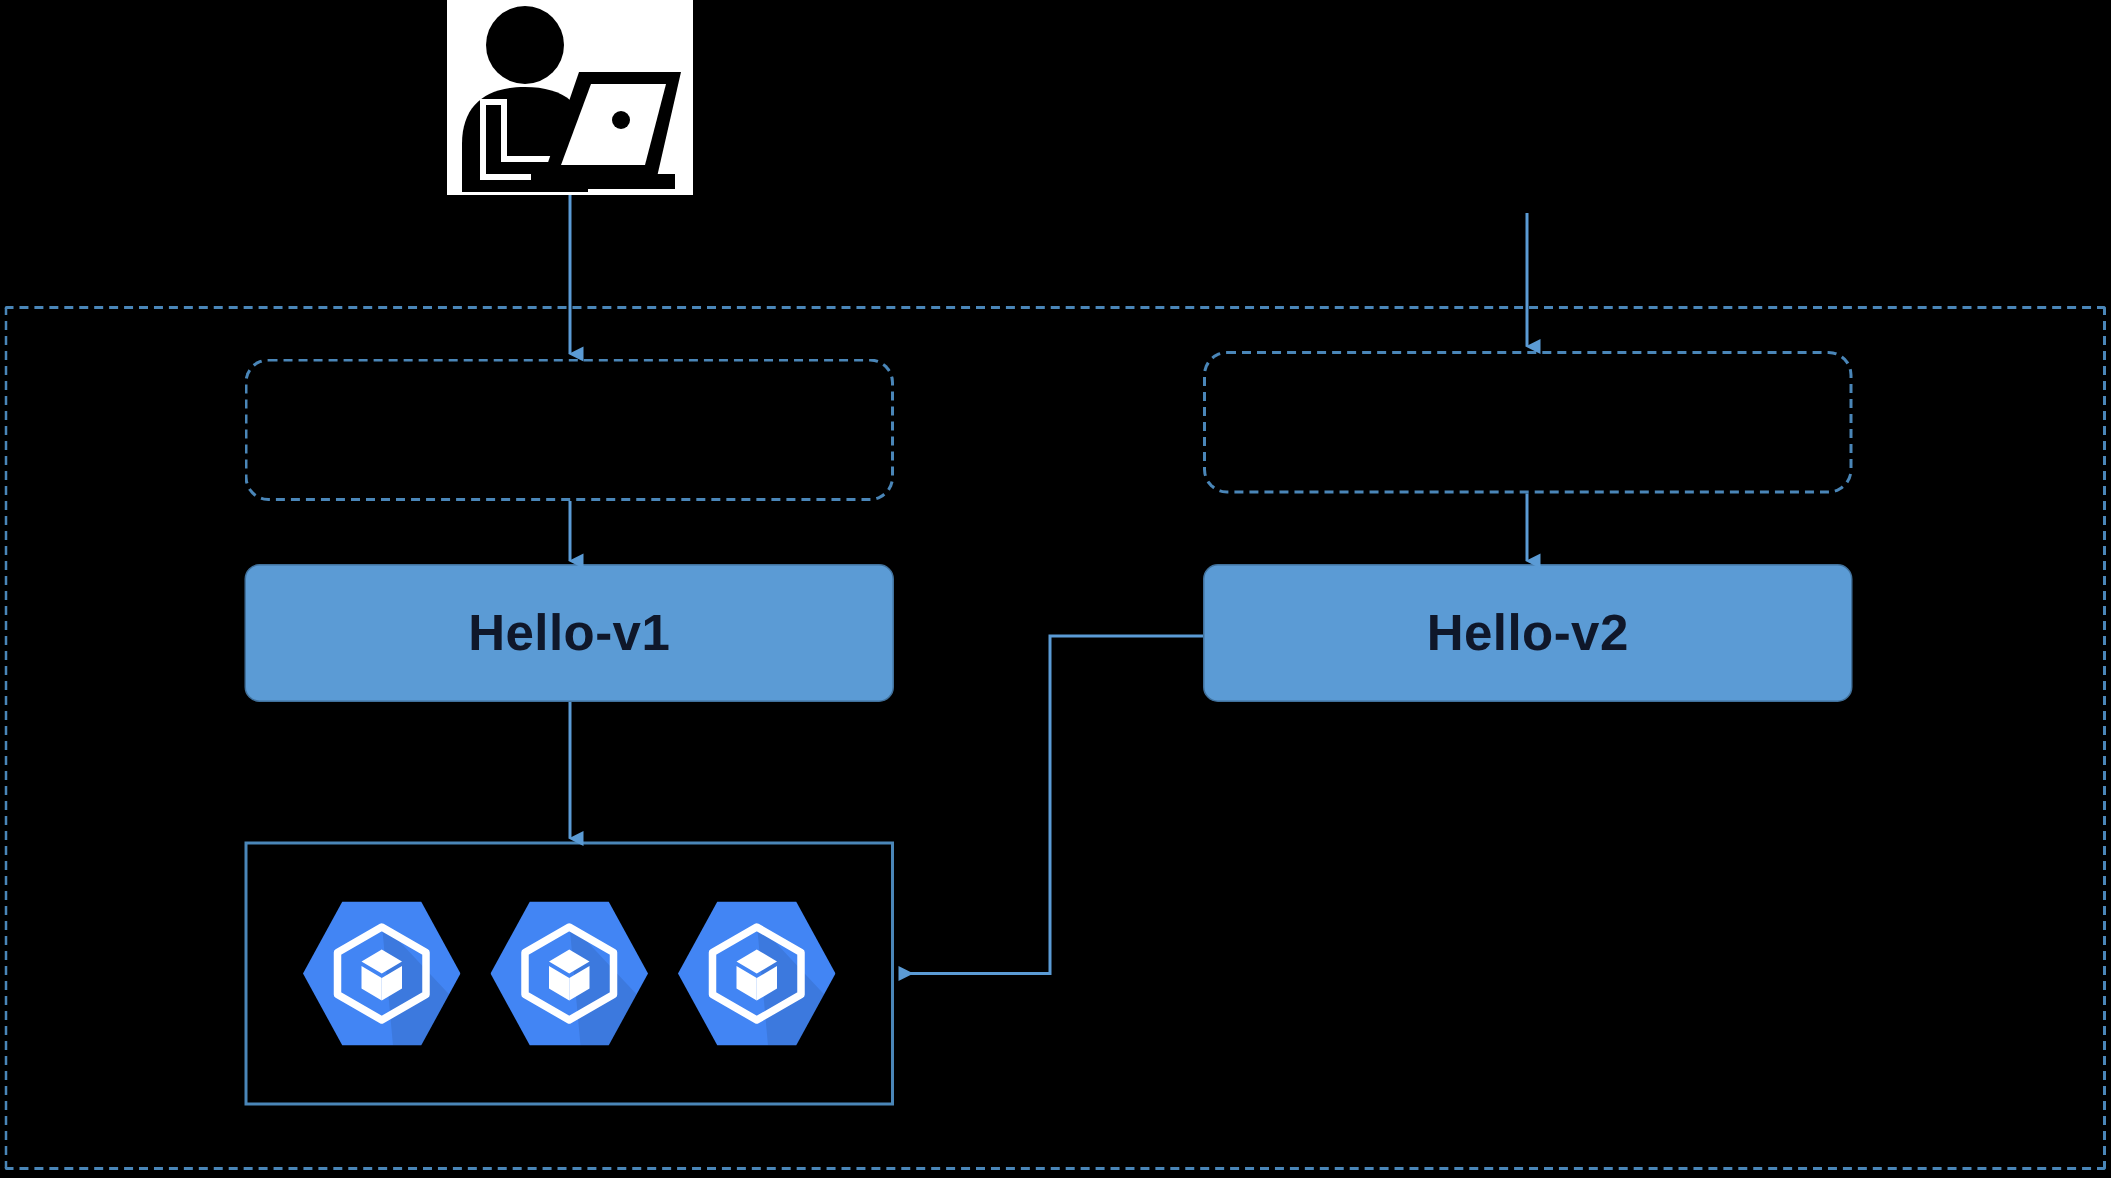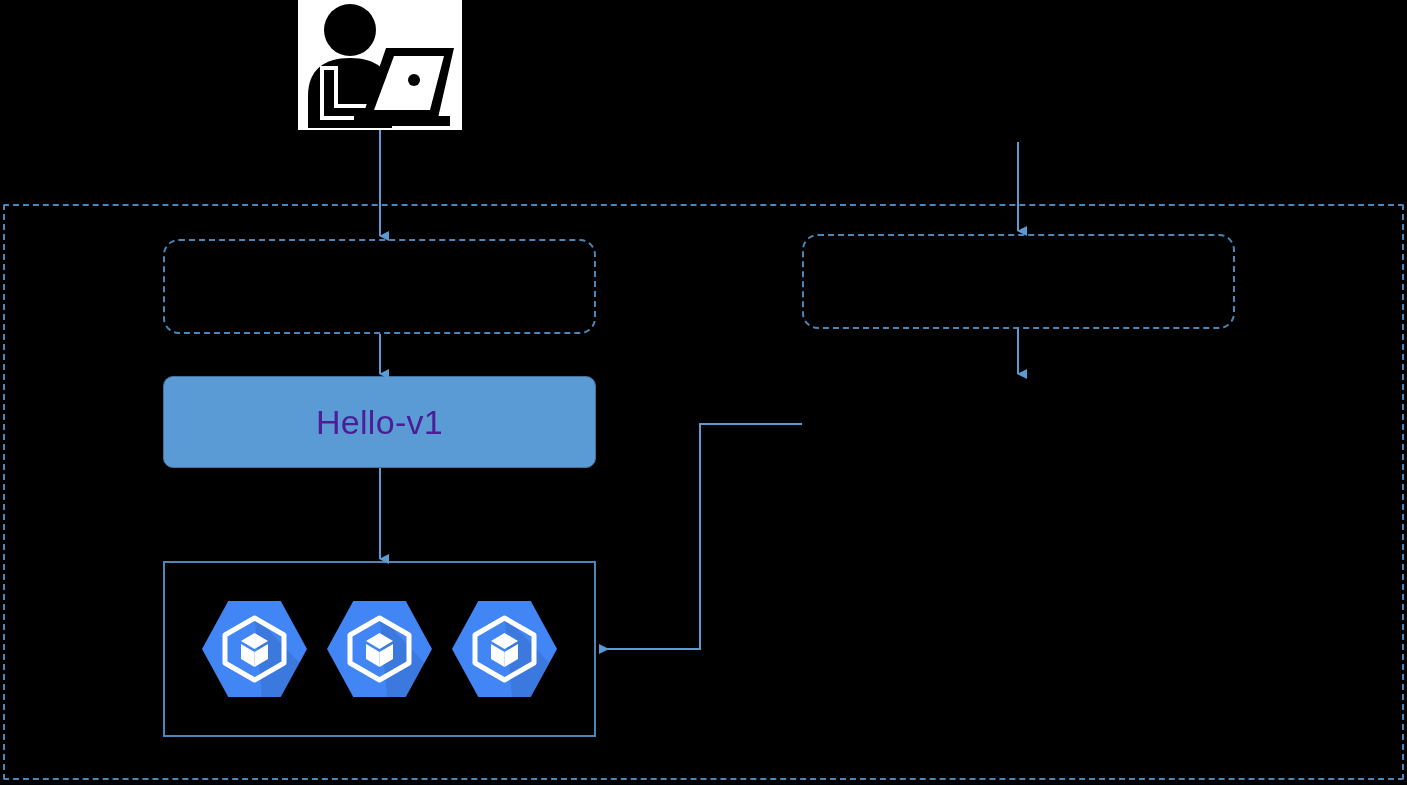--- a/index.html
+++ b/index.html
@@ -52,23 +52,23 @@
 
   
   .deploy-box {
     position: absolute;
     background: #5b9bd5;
     border: 1px solid #41719c;
     border-radius: 10px;
     display: flex;
     align-items: center;
     justify-content: center;
-    color: #4c1d95;
+    color: #0f172a;
     font-size: 34px;
-    font-weight: 400;
+    font-weight: 700;
     letter-spacing: 0.3px;
     font-family: "Liberation Sans", sans-serif;
   }
   .deploy-box-v1 { left: 163px; top: 376px; width: 433px; height: 92px; }
   .deploy-box-v2 { left: 802px; top: 376px; width: 433px; height: 92px; }
 
   
   .pods-container {
     position: absolute;
     left: 163px;
@@ -127,20 +127,23 @@
 
   <div class="dashed-box dashed-box-left">
     <span></span>
   </div>
   <div class="dashed-box dashed-box-right">
     <span></span>
   </div>
 
   <div class="deploy-box deploy-box-v1">
     <span>Hello-v1</span>
+  </div>
+  <div class="deploy-box deploy-box-v2">
+    <span>Hello-v2</span>
   </div>
 
   <div class="pods-container">
 
     <div class="pod-icon">
       <svg viewBox="0 0 105 96" xmlns="http://www.w3.org/2000/svg" aria-hidden="true">
         <defs>
           <clipPath id="hexclip1">
             <polygon points="26.25,0 78.75,0 105,48 78.75,96 26.25,96 0,48"></polygon>
           </clipPath>

